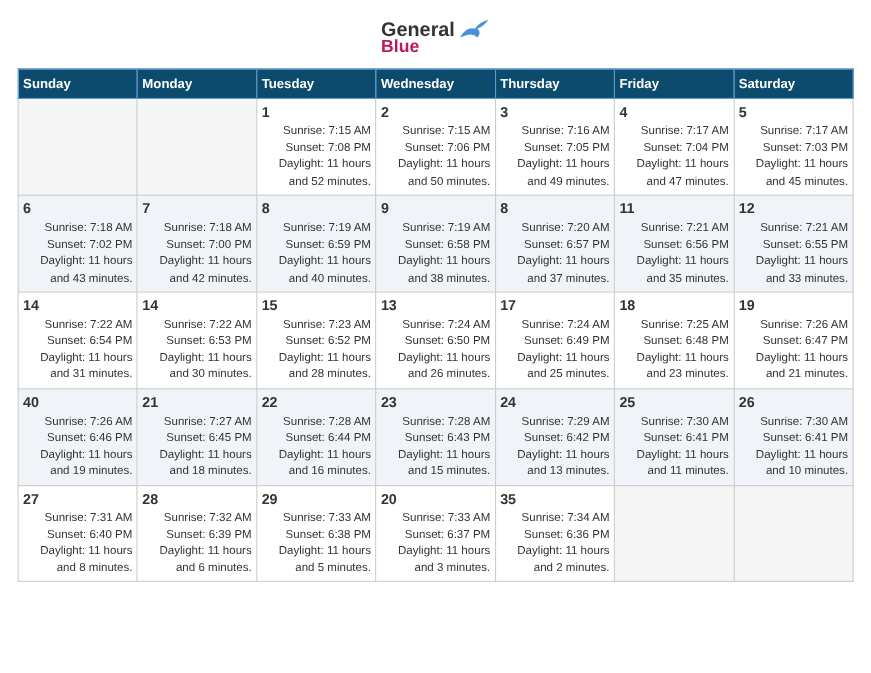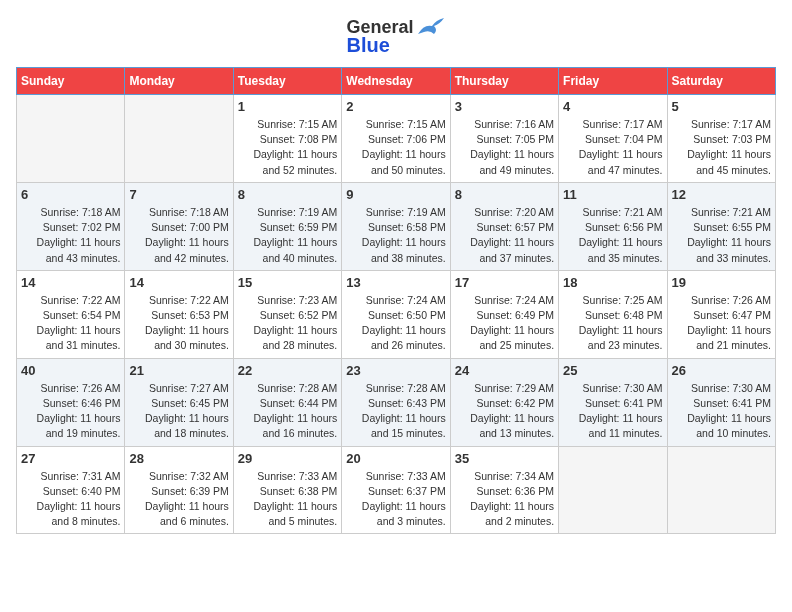--- a/index.html
+++ b/index.html
@@ -44,21 +44,21 @@
       font-size: 15px;
       color: #555;
       margin-top: 2px;
     }
     .calendar {
       width: 100%;
       border-collapse: collapse;
       font-size: 11px;
     }
     .calendar th {
-      background: #ef4444;
+      background: #0c4a6e;
       color: #fff;
       padding: 6px 4px;
       text-align: left;
       font-size: 12px;
       font-weight: bold;
       border: 1px solid #5a9ad5;
     }
     .calendar td {
       border: 1px solid #ccc;
       vertical-align: top;
@@ -90,21 +90,21 @@
 <body>
 
 <div class="header">
   <div class="logo">
     <div class="logo-row">
       <span style="font-size:18px;font-weight:bold;color:#333;">General</span>
       <svg class="logo-bird" viewBox="0 0 30 22" xmlns="http://www.w3.org/2000/svg">
         <path d="M2,18 Q8,8 16,10 Q20,4 28,2 Q24,8 18,10 Q22,14 18,18 Q14,14 8,16 Z" fill="#4a90d9"></path>
       </svg>
     </div>
-    <span style="font-size:20px;font-weight:bold;color:#1d4ed8;margin-top:-4px;">Blue</span>
+    <span style="font-size:16px;font-weight:bold;color:#be185d;margin-top:-4px;">Blue</span>
   </div>
   <div class="title-block">
     <div class="month-title"></div>
     <div class="location"></div>
   </div>
 </div>
 
 <table class="calendar">
   <thead>
     <tr>

